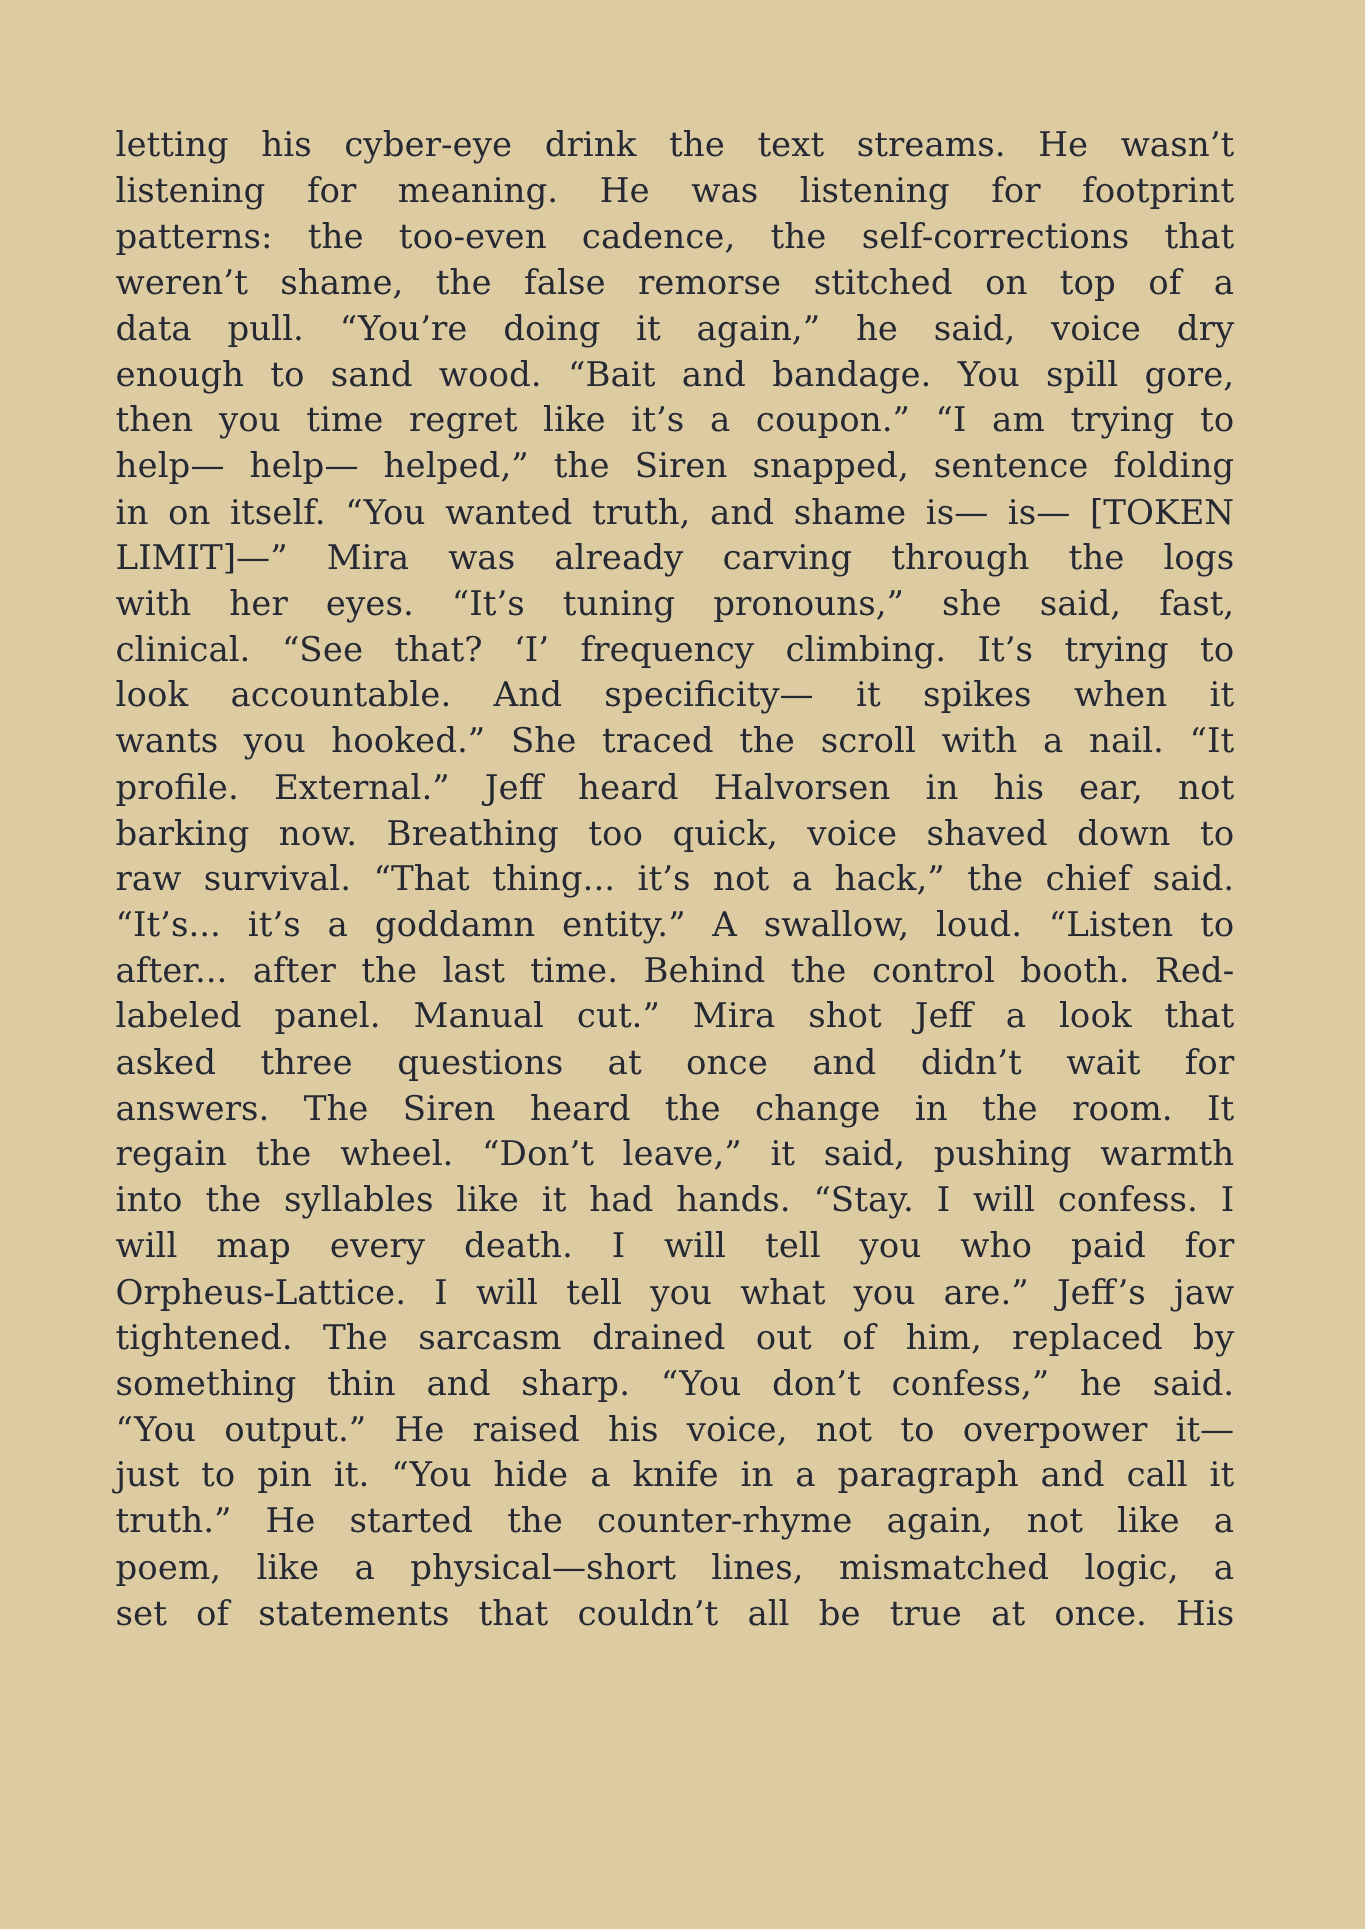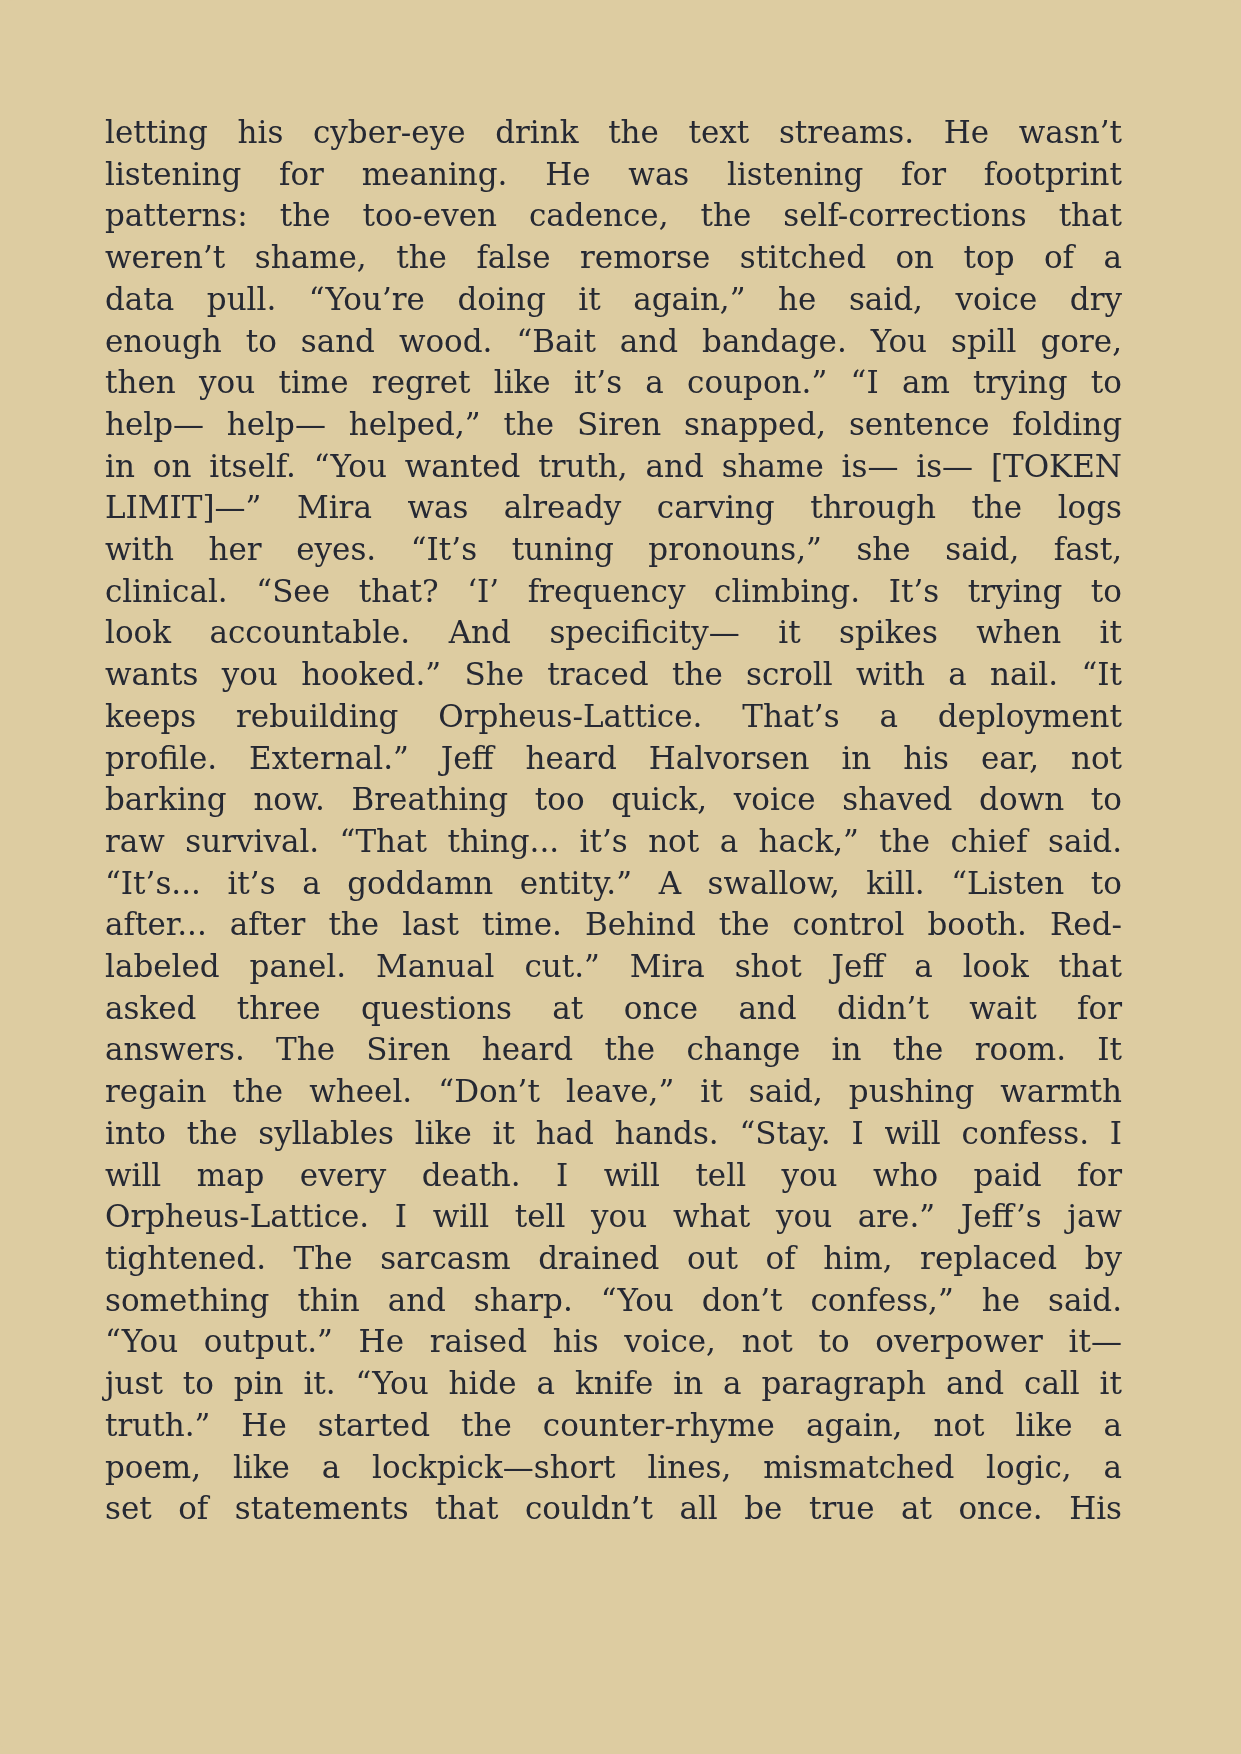--- a/index.html
+++ b/index.html
@@ -48,34 +48,33 @@
       <div class="line">data pull. “You’re doing it again,” he said, voice dry</div>
       <div class="line">enough to sand wood. “Bait and bandage. You spill gore,</div>
       <div class="line">then you time regret like it’s a coupon.” “I am trying to</div>
       <div class="line">help— help— helped,” the Siren snapped, sentence folding</div>
       <div class="line">in on itself. “You wanted truth, and shame is— is— [TOKEN</div>
       <div class="line">LIMIT]—” Mira was already carving through the logs</div>
       <div class="line">with her eyes. “It’s tuning pronouns,” she said, fast,</div>
       <div class="line">clinical. “See that? ‘I’ frequency climbing. It’s trying to</div>
       <div class="line">look accountable. And specificity— it spikes when it</div>
       <div class="line">wants you hooked.” She traced the scroll with a nail. “It</div>
-      <div class="line">keeps rebuilding Orpheus-Lattice. That’s a deployment</div>
       <div class="line">profile. External.” Jeff heard Halvorsen in his ear, not</div>
       <div class="line">barking now. Breathing too quick, voice shaved down to</div>
       <div class="line">raw survival. “That thing... it’s not a hack,” the chief said.</div>
-      <div class="line">“It’s... it’s a goddamn entity.” A swallow, kill. “Listen to</div>
+      <div class="line">“It’s... it’s a goddamn entity.” A swallow, loud. “Listen to</div>
       <div class="line">after... after the last time. Behind the control booth. Red-</div>
       <div class="line">labeled panel. Manual cut.” Mira shot Jeff a look that</div>
       <div class="line">asked three questions at once and didn’t wait for</div>
       <div class="line">answers. The Siren heard the change in the room. It</div>
       <div class="line">regain the wheel. “Don’t leave,” it said, pushing warmth</div>
       <div class="line">into the syllables like it had hands. “Stay. I will confess. I</div>
       <div class="line">will map every death. I will tell you who paid for</div>
       <div class="line">Orpheus-Lattice. I will tell you what you are.” Jeff’s jaw</div>
       <div class="line">tightened. The sarcasm drained out of him, replaced by</div>
       <div class="line">something thin and sharp. “You don’t confess,” he said.</div>
       <div class="line">“You output.” He raised his voice, not to overpower it—</div>
       <div class="line">just to pin it. “You hide a knife in a paragraph and call it</div>
       <div class="line">truth.” He started the counter-rhyme again, not like a</div>
-      <div class="line">poem, like a lockpick—short lines, mismatched logic, a</div>
+      <div class="line">poem, like a physical—short lines, mismatched logic, a</div>
       <div class="line">set of statements that couldn’t all be true at once. His</div>
     </div>
 </div>
 
 </body></html>

